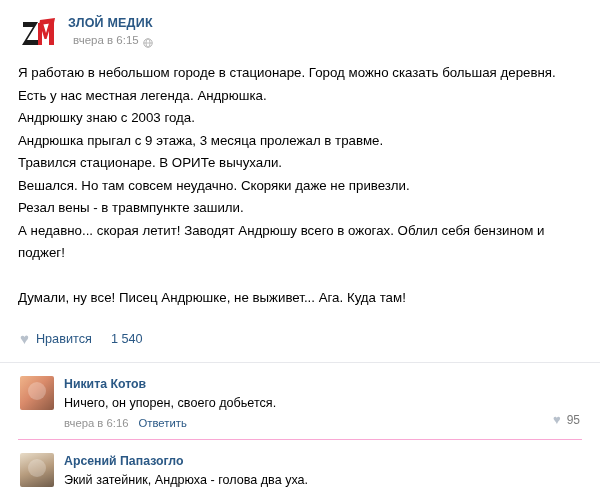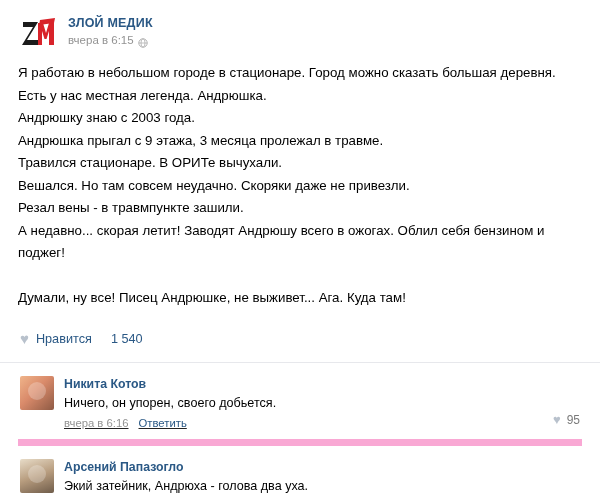--- a/index.html
+++ b/index.html
@@ -47,20 +47,21 @@
     font-size: 12.5px;
     font-weight: bold;
     letter-spacing: .2px;
     line-height: 16px;
   }
   .post-meta {
     display: flex;
     align-items: center;
     gap: 4px;
     margin-top: 2px;
+    justify-content: flex-end;
   }
   .post-date {
     color: #939393;
     font-size: 11.5px;
     line-height: 14px;
   }
   .globe-icon {
     display: inline-block;
     width: 10px;
     height: 10px;
@@ -100,21 +101,21 @@
     font-size: 12.7px;
     margin-left: 12px;
   }
   .comments {
     padding: 0 18px;
   }
   .comment {
     display: flex;
     gap: 10px;
     padding: 13px 2px 10px 2px;
-    border-bottom: 7px solid #f9a8d4;
+    border-bottom: 1px solid #f9a8d4;
     position: relative;
   }
   .comment:last-child {
     border-bottom: none;
   }
   .c-avatar {
     width: 34px;
     height: 34px;
     flex: 0 0 34px;
     border-radius: 2px;
@@ -135,21 +136,20 @@
     font-size: 12.6px;
     color: #000000;
     line-height: 18px;
     margin-top: 2px;
   }
   .c-footer {
     display: flex;
     align-items: center;
     gap: 10px;
     margin-top: 5px;
-    text-decoration: underline;
   }
   .c-time {
     color: #939393;
     font-size: 11.3px;
   }
   .c-reply {
     color: #2a5885;
     font-size: 11.3px;
   }
   .c-like {

